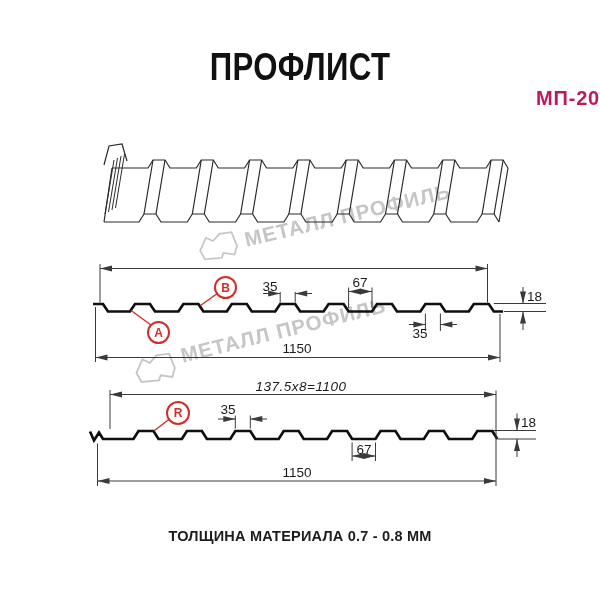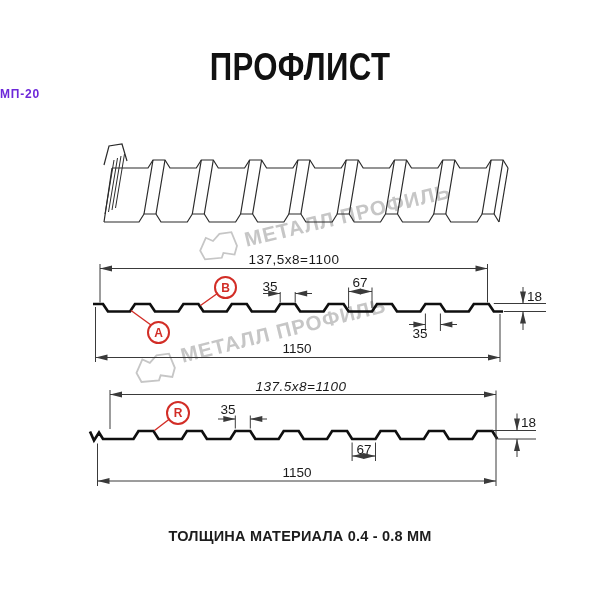--- a/index.html
+++ b/index.html
@@ -2,22 +2,22 @@
 <html><head>
 <meta charset="utf-8">
 <style>
   html,body{margin:0;padding:0;}
   body{width:600px;height:600px;background:#fff;font-family:"Liberation Sans",sans-serif;}
   .stage{position:relative;width:600px;height:600px;background:#fff;overflow:hidden;}
 
   .t-title{position:absolute;top:46px;left:0;right:0;text-align:center;
     font-size:38px;font-weight:800;color:#111;letter-spacing:.5px;
     transform:scaleX(.82);transform-origin:center;}
-  .t-sub{position:absolute;top:87px;left:0;right:0;text-align:left;
-    font-size:12px;font-weight:700;color:#6d28d9;letter-spacing:.8px;}
+  .t-sub{position:absolute;top:87px;left:0;right:0;text-align:right;
+    font-size:20px;font-weight:700;color:#be185d;letter-spacing:.8px;}
   .t-footer{position:absolute;top:528px;left:0;right:0;text-align:center;
     font-size:14.5px;font-weight:700;color:#1c1c1c;letter-spacing:.2px;}
 
   .dim{position:absolute;font-size:13.5px;color:#1a1a1a;line-height:1;white-space:nowrap;}
   .ctr{text-align:center;}
 
   .lbl{position:absolute;width:19px;height:19px;border:2px solid #d22d26;border-radius:50%;
     display:flex;align-items:center;justify-content:center;
     font-size:12px;font-weight:700;color:#d22d26;background:transparent;line-height:1;}
 
@@ -105,23 +105,22 @@
         <line x1="517" y1="457" x2="517" y2="439" marker-end="url(#arr)"></line>
       </g>
       <g stroke="#d22d26" stroke-width="1.4">
         <line x1="154.5" y1="430.5" x2="169.5" y2="419"></line>
       </g>
     </g>
   </svg>
 
   <div class="t-title">ПРОФЛИСТ</div>
   <div class="t-sub">МП-20</div>
-  <div class="t-footer">ТОЛЩИНА МАТЕРИАЛА 0.4 - 0.8 ММ</div>
+  <div class="t-footer">ТОЛЩИНА МАТЕРИАЛА 0.7 - 0.8 ММ</div>
 
-  <div class="dim ctr" style="left:228px;top:253px;width:132px;letter-spacing:.5px;">137,5x8=1100</div>
   <div class="dim ctr" style="left:255px;top:280px;width:30px;">35</div>
   <div class="dim ctr" style="left:346px;top:276px;width:28px;">67</div>
   <div class="dim" style="left:527px;top:290px;">18</div>
   <div class="dim ctr" style="left:405px;top:327px;width:30px;">35</div>
   <div class="dim ctr" style="left:262px;top:342px;width:70px;">1150</div>
   <div class="lbl" style="left:147px;top:321px;">A</div>
   <div class="lbl" style="left:214px;top:276px;">B</div>
 
   <div class="dim ctr" style="left:235px;top:380px;width:132px;letter-spacing:.5px;font-style:italic;">137.5x8=1100</div>
   <div class="dim ctr" style="left:213px;top:403px;width:30px;">35</div>

